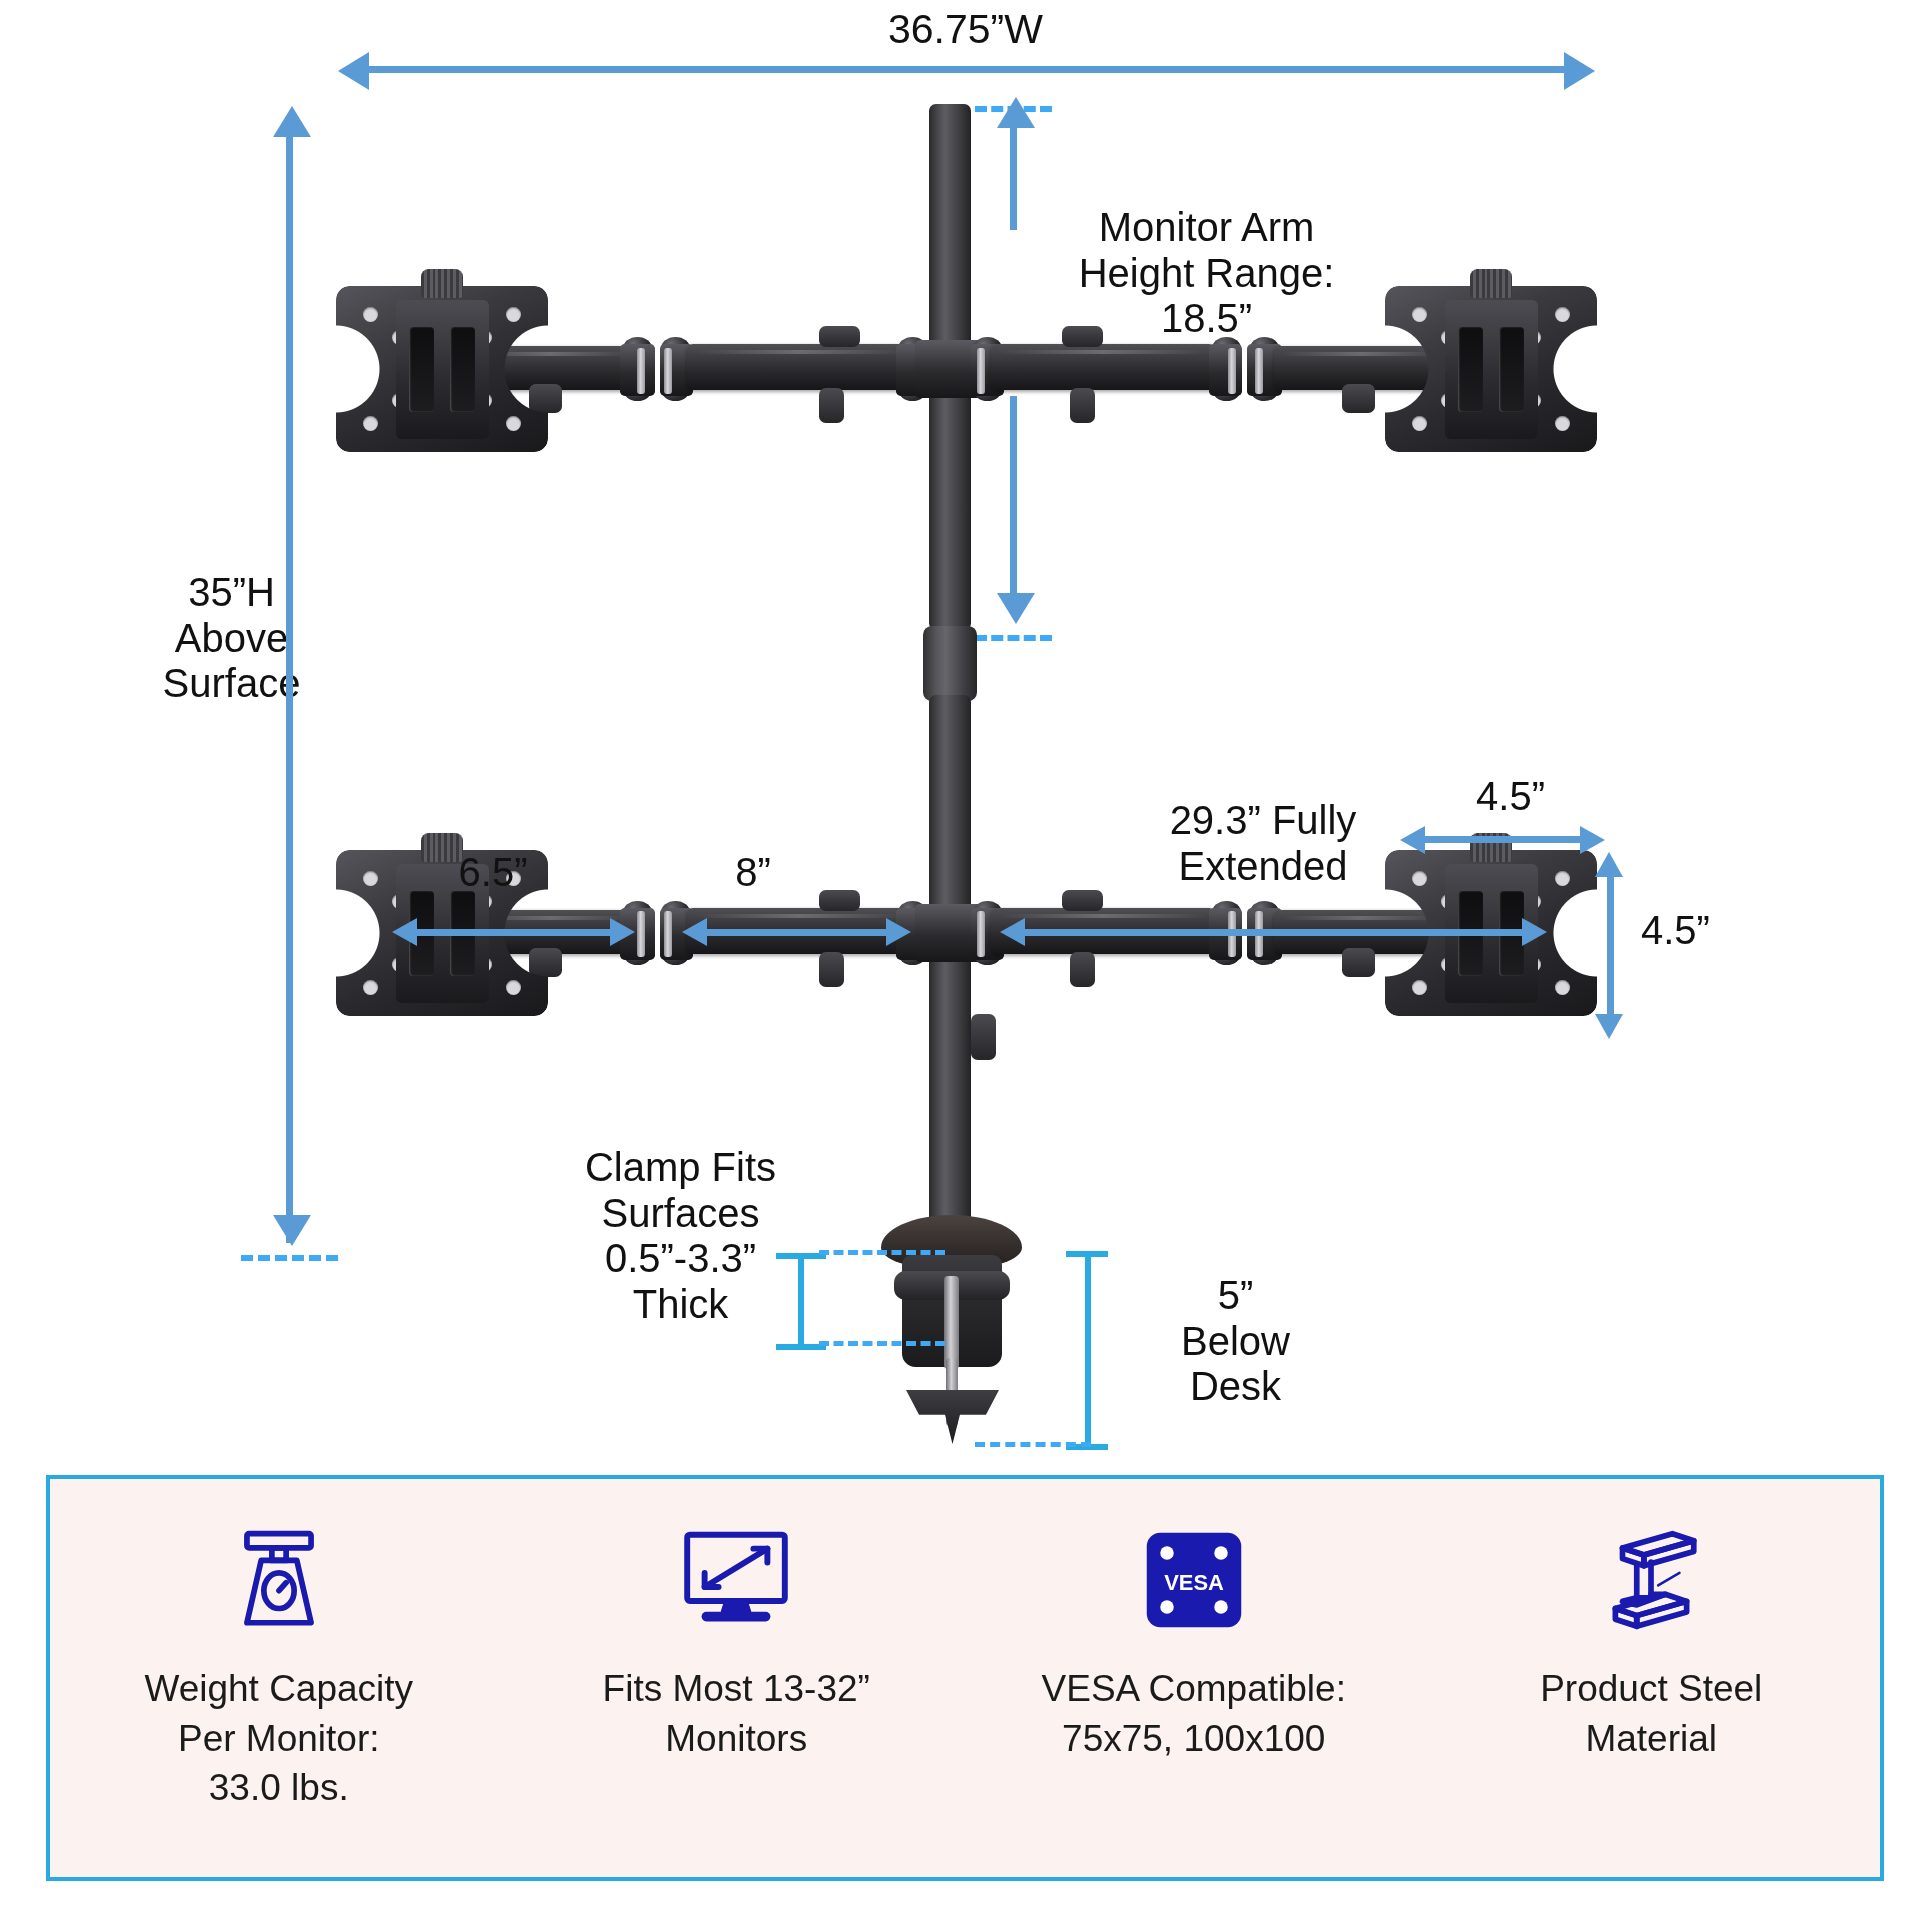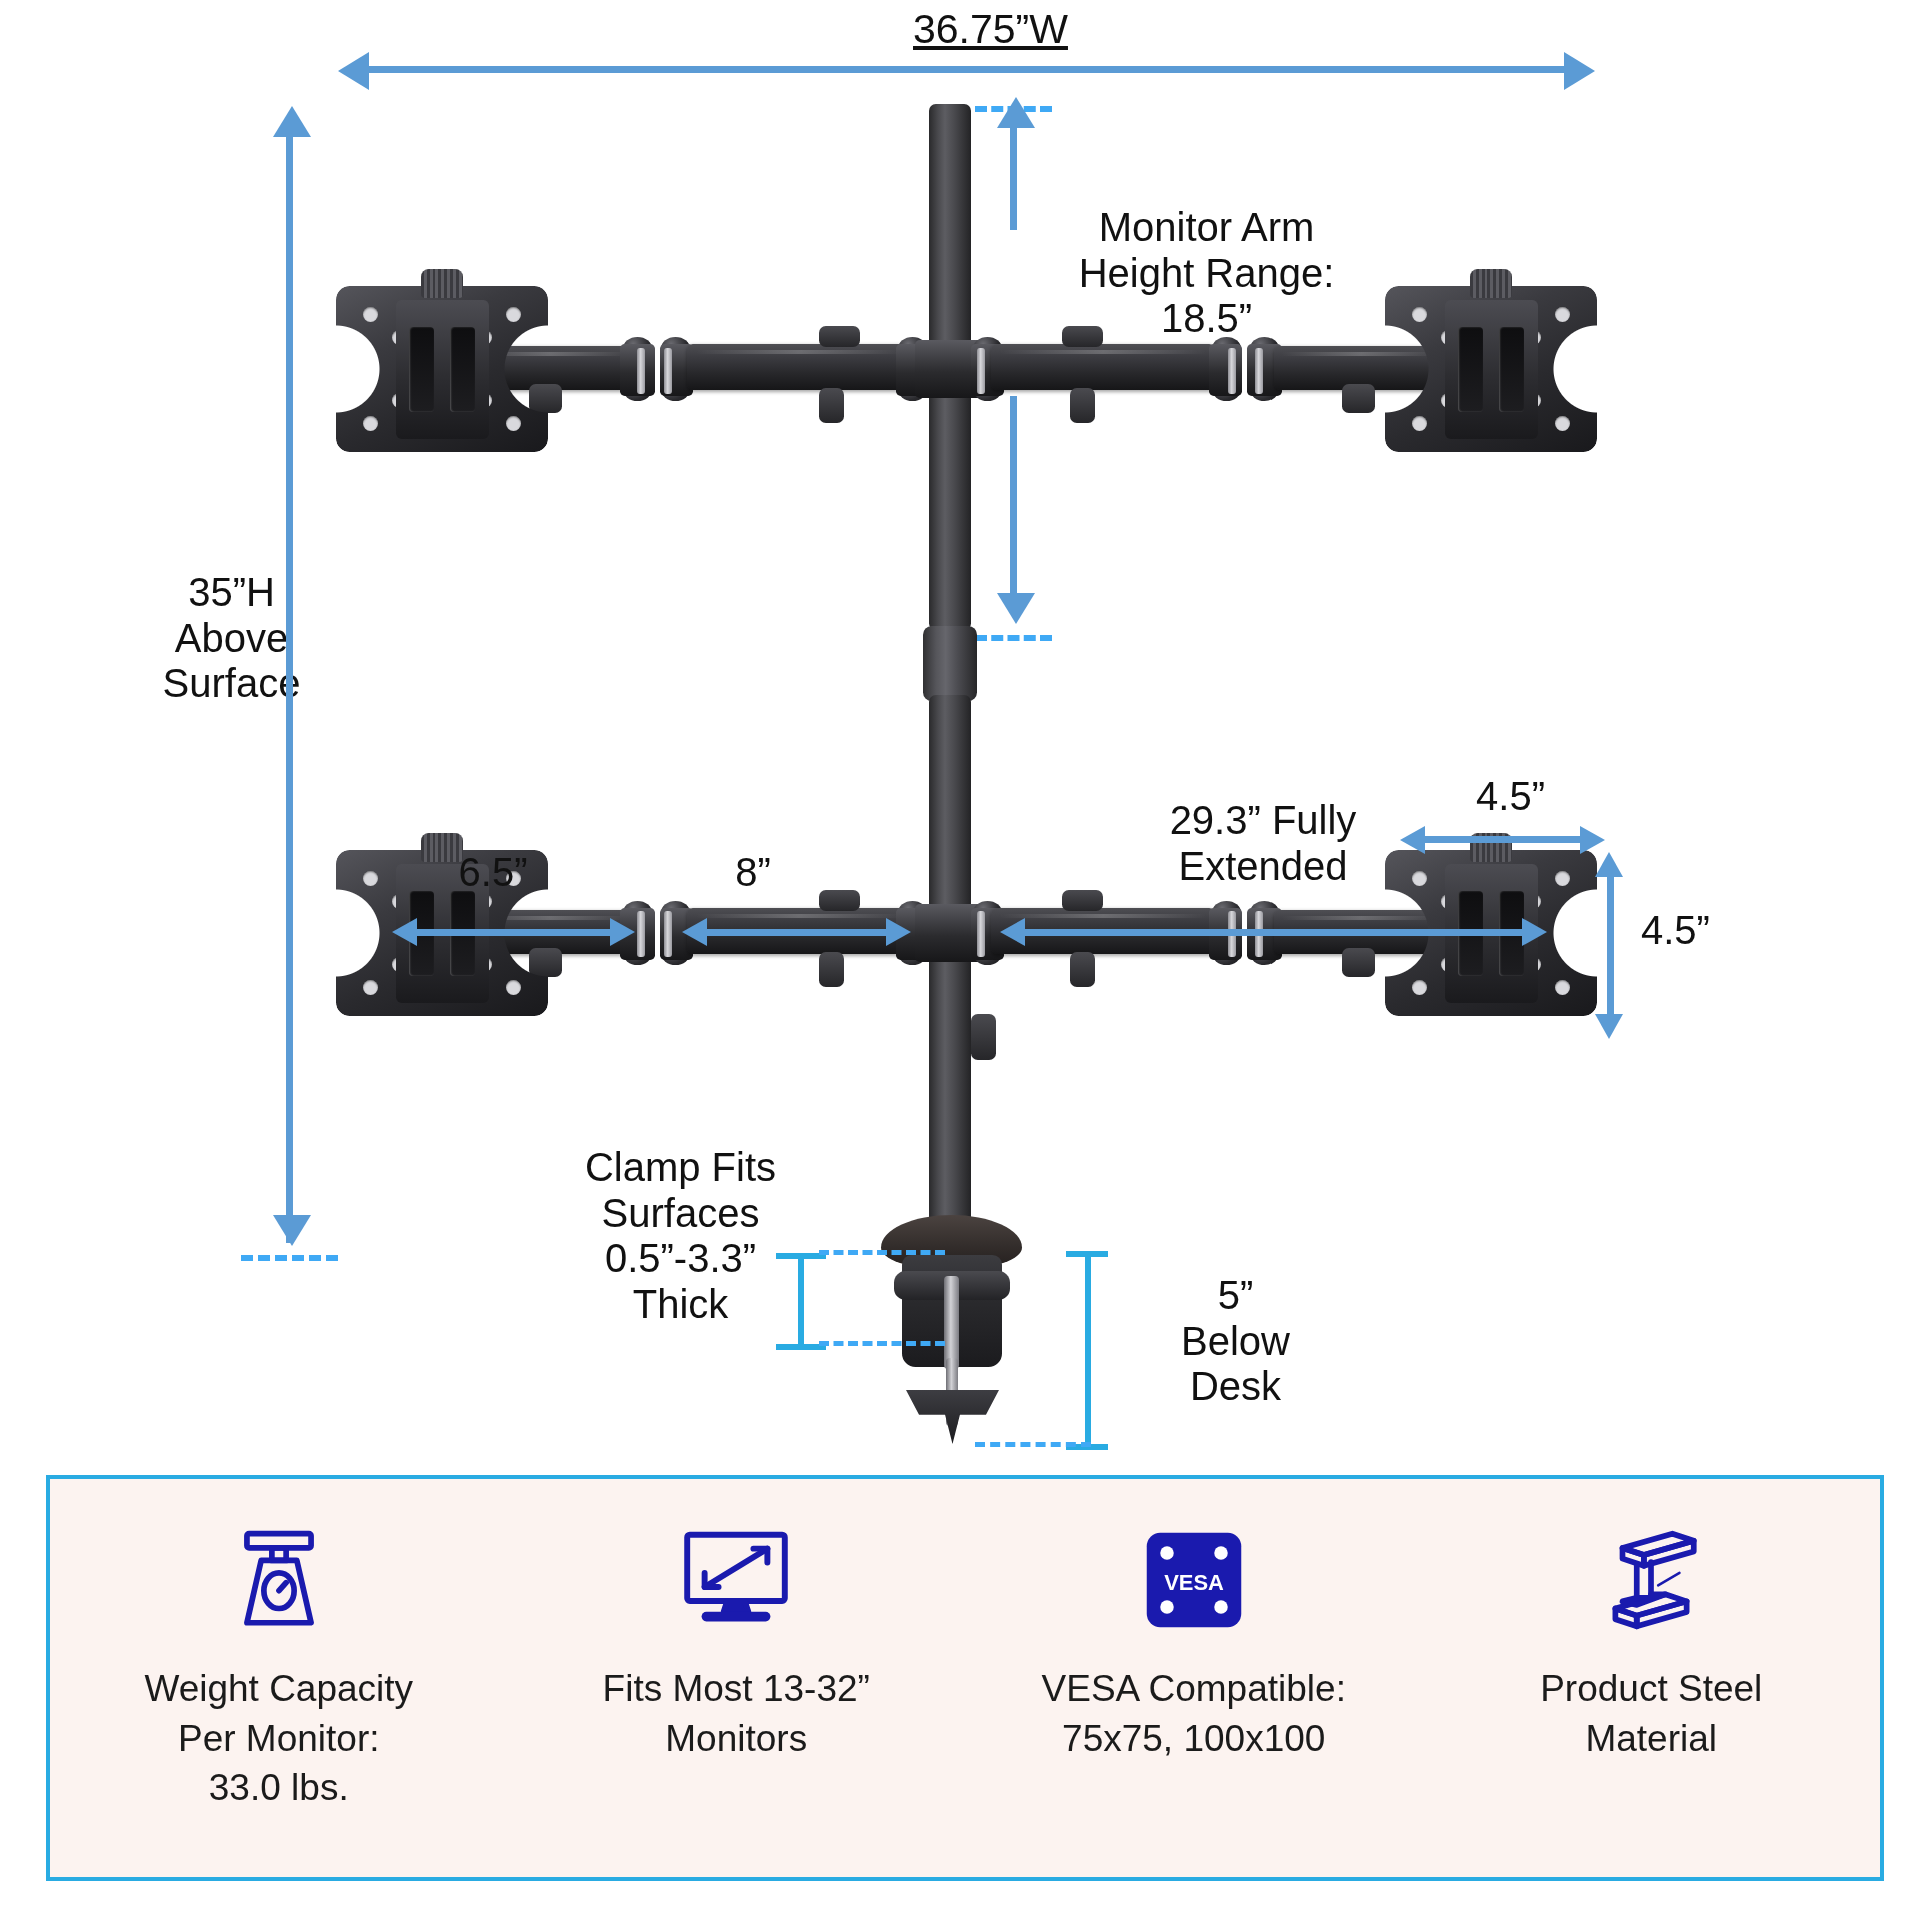--- a/index.html
+++ b/index.html
@@ -94,21 +94,21 @@
   #features { display:flex; height:100%; align-items:flex-start; padding-top:37px; }
   .feature { flex:1; display:flex; flex-direction:column; align-items:center; }
   .ficon { height:127px; display:flex; align-items:center; justify-content:center; }
   .ftext { margin-top:21px; text-align:center; font-size:37px; line-height:1.34; color:#1b1b1b; white-space:pre-line; }
 </style>
 </head>
 <body>
 
 <div id="stage">
 
-  <div class="lbl big" style="left:778px; top:5.8px; width:425px;text-decoration:underline;">36.75”W</div>
+  <div class="lbl big" style="left:753px; top:5.8px; width:425px;">36.75”W</div>
 
   <div>
     <div class="dimline h-line" style="left:367px; top:66px; width:1197px;"></div>
     <div class="arrowhead ah-left" style="left:338px; top:52px;"></div>
     <div class="arrowhead ah-right" style="left:1564px; top:52px;"></div>
   </div>
 
   <div class="lbl" style="left:106px; top:570px; width:251px;">35”H
 Above
 Surface</div>

